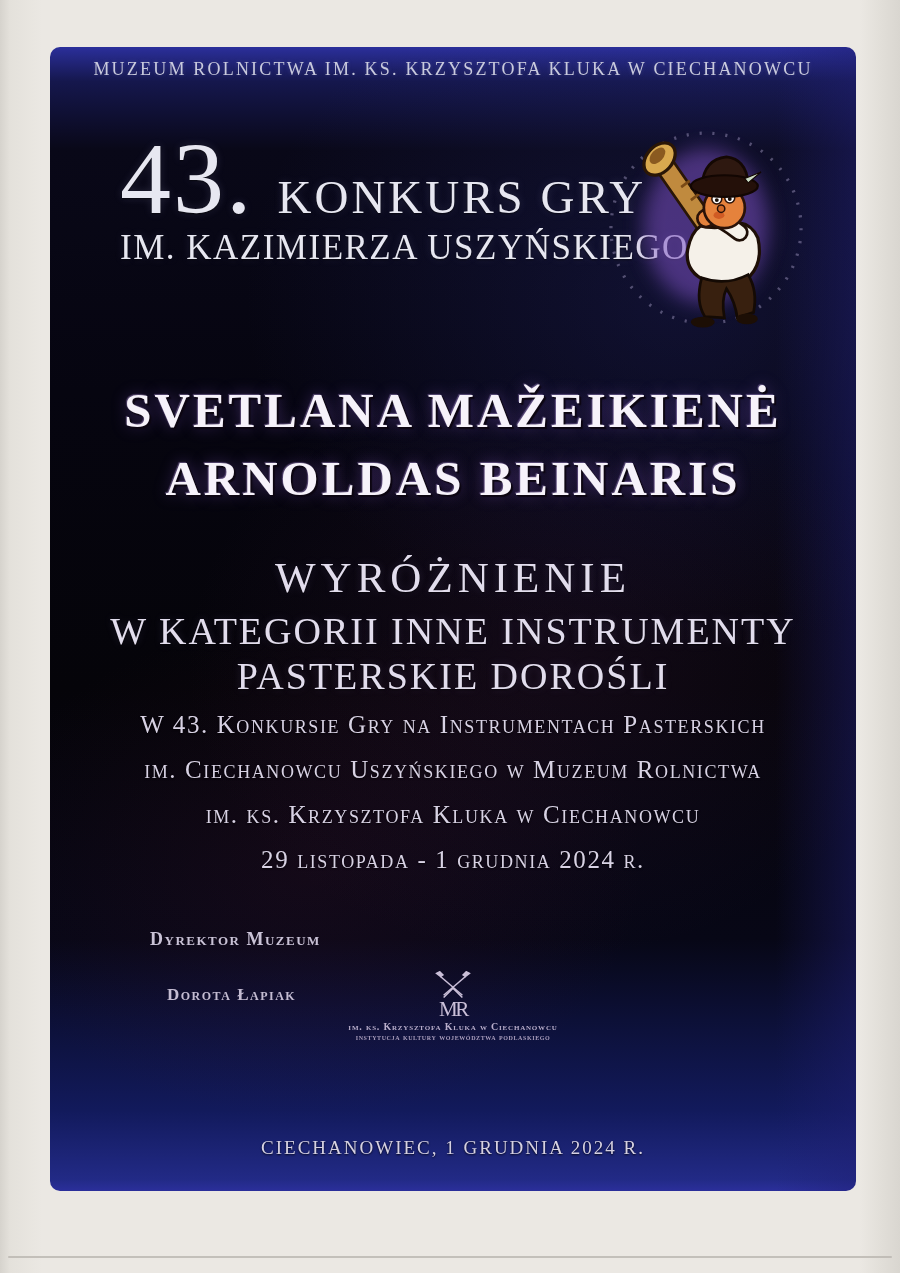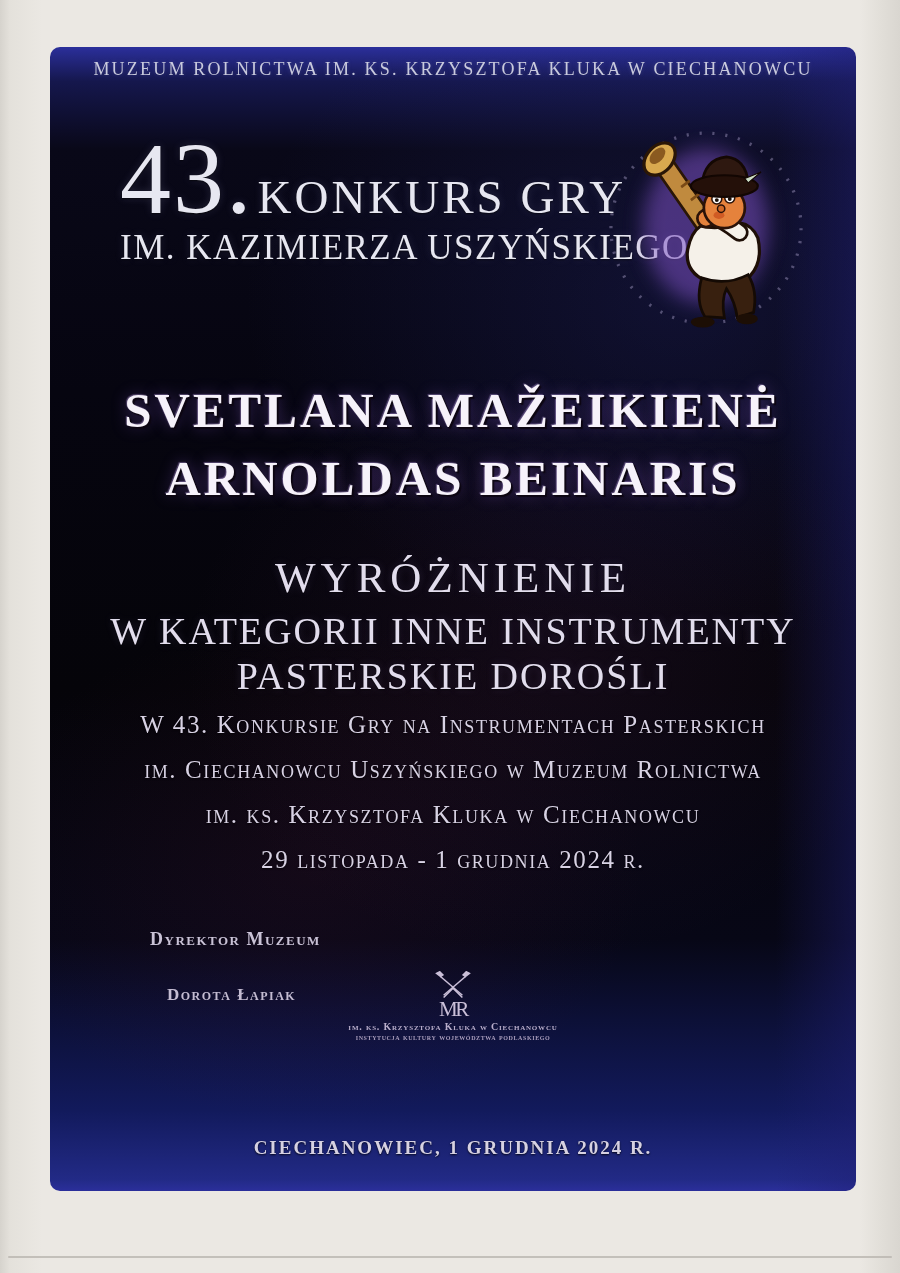--- a/index.html
+++ b/index.html
@@ -28,21 +28,21 @@
   }
   .cert-header{
     position:absolute;left:0;top:12px;width:100%;text-align:center;
     font-size:18px;letter-spacing:2.2px;color:#c9cadd;
     text-shadow:0 0 4px rgba(150,150,200,.25);
     white-space:nowrap;
   }
   
   .title-block{position:absolute;left:70px;top:85px;color:#e7e7f1;
     text-shadow:0 1px 2px rgba(0,0,0,.6),0 0 8px rgba(170,170,220,.18);}
-  .title-row{display:flex;align-items:baseline;gap:4px;white-space:nowrap;}
+  .title-row{display:flex;align-items:baseline;gap:24px;white-space:nowrap;}
   .title-number{font-size:102px;line-height:.92;letter-spacing:2px;font-weight:400;}
   .title-main{font-size:47px;letter-spacing:3px;}
   .title-line2{font-size:31px;letter-spacing:1.5px;margin-top:4px;white-space:nowrap;}
   .title-line3{font-size:35px;letter-spacing:1.5px;margin-top:2px;white-space:nowrap;}
   
   .shepherd-logo{position:absolute;left:548px;top:70px;width:216px;height:218px;}
   
   .recipients{position:absolute;left:0;top:330px;width:100%;text-align:center;}
   .recipient-line{
     font-weight:bold;font-size:49px;letter-spacing:3px;line-height:68px;
@@ -73,21 +73,21 @@
   .windmill{display:block;margin:0 auto;width:54px;height:50px;}
   .footer-logo-title{font-size:22px;font-weight:bold;font-variant:small-caps;
     letter-spacing:3px;line-height:24px;margin-top:2px;white-space:nowrap;
     text-shadow:0 1px 1px rgba(0,0,0,.8);}
   .footer-logo-sub1{font-size:10px;font-weight:bold;font-variant:small-caps;
     letter-spacing:.8px;line-height:11px;color:#b9aecb;white-space:nowrap;}
   .footer-logo-sub2{font-size:9px;font-weight:bold;font-variant:small-caps;
     letter-spacing:.6px;line-height:11px;color:#ab9fbe;white-space:nowrap;}
   
   .footer-date{position:absolute;left:0;top:1090px;width:100%;text-align:center;
-    font-size:19px;font-weight:bold;letter-spacing:2px;color:#d6d1e2;white-space:nowrap;
+    font-size:19px;font-weight:normal;letter-spacing:2px;color:#d6d1e2;white-space:nowrap;
     text-shadow:0 1px 2px rgba(0,0,0,.8);}
 </style>
 </head>
 <body>
 
 <div class="certificate">
 
   <div class="cert-header">MUZEUM ROLNICTWA IM. KS. KRZYSZTOFA KLUKA W CIECHANOWCU</div>
 
   <div class="title-block">

